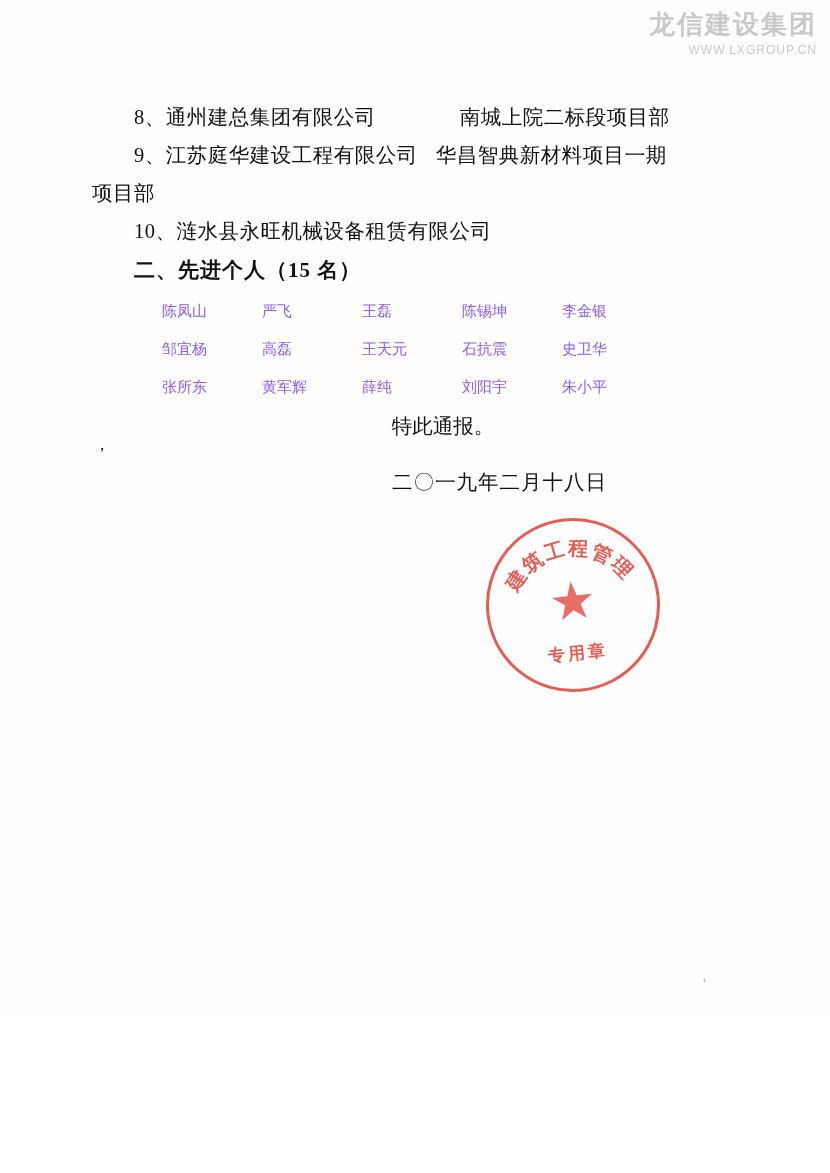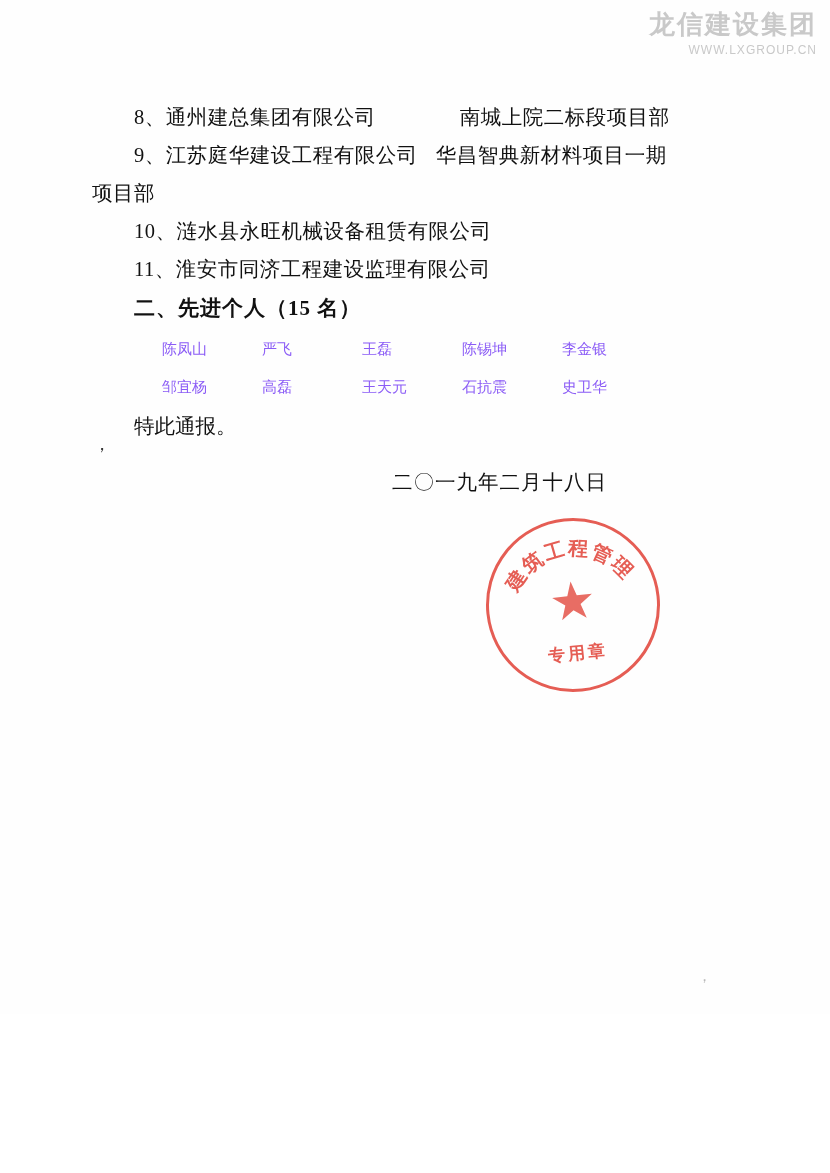--- a/index.html
+++ b/index.html
@@ -94,20 +94,21 @@
     display: flex;
     justify-content: space-between;
     letter-spacing: 0;
   }
 
   .closing {
     padding-left: 42px;
     font-size: 20.5px;
     line-height: 40px;
     color: #111;
+    text-align: center;
   }
 
   .date-line {
     margin-top: 22px;
     padding-left: 300px;
     font-size: 20.5px;
     color: #111;
     letter-spacing: 1px;
   }
 
@@ -191,40 +192,46 @@
 
 
     <div class="line indent"><span>8、</span><span>通州建总集团有限公司</span><span class="gap-a" style="width:84px"></span><span>南城上院二标段项目部</span></div>
 
     <div class="line indent"><span>9、</span><span>江苏庭华建设工程有限公司</span><span class="gap-b"></span><span>华昌智典新材料项目一期</span></div>
 
     <div class="line noindent">项目部</div>
 
     <div class="line indent"><span>10、</span><span>涟水县永旺机械设备租赁有限公司</span></div>
 
-    <div class="line indent"><span>11、</span><span>淮安市同济工程建设监理有限公司</span></div>
 
 
     <div class="heading">二、先进个人（15 名）</div>
 
     <div class="names">
       <div class="name-row">
         <div class="name-cell">陈凤山</div>
         <div class="name-cell">严飞</div>
         <div class="name-cell">王磊</div>
         <div class="name-cell">陈锡坤</div>
         <div class="name-cell">李金银</div>
       </div>
       <div class="name-row">
         <div class="name-cell">邹宜杨</div>
         <div class="name-cell">高磊</div>
         <div class="name-cell">王天元</div>
         <div class="name-cell">石抗震</div>
         <div class="name-cell">史卫华</div>
       </div>
+      <div class="name-row">
+        <div class="name-cell">张所东</div>
+        <div class="name-cell">黄军辉</div>
+        <div class="name-cell">薛纯</div>
+        <div class="name-cell">刘阳宇</div>
+        <div class="name-cell">朱小平</div>
+      </div>
     </div>
 
     <div class="closing">特此通报。</div>
 
     <div class="date-line">二〇一九年二月十八日</div>
   </div>
 
   <div class="margin-mark">，</div>
 
   <div class="seal">

